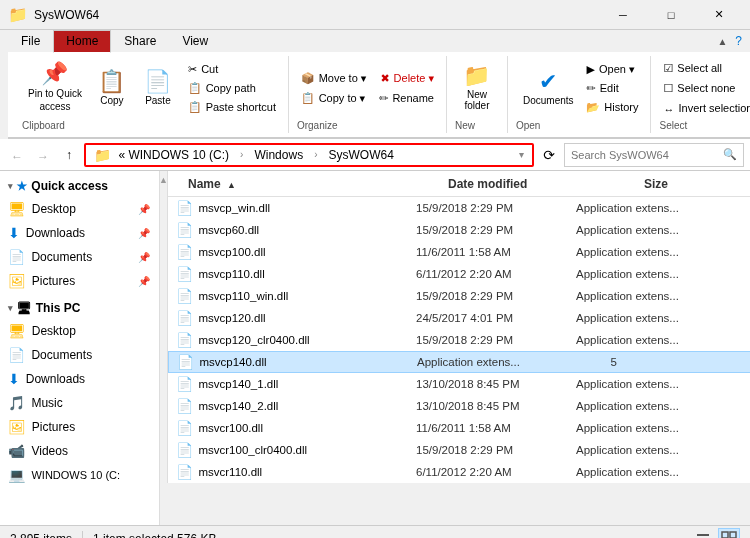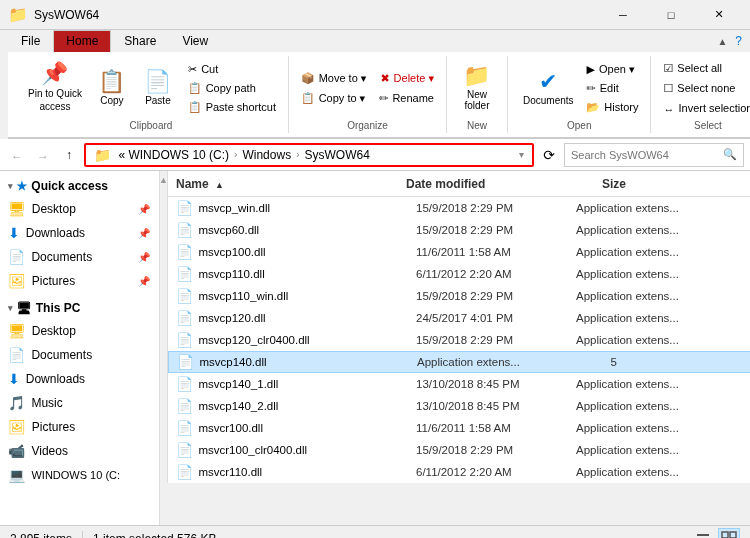--- a/index.html
+++ b/index.html
@@ -24,21 +24,21 @@
       padding: 3px 12px;
       font-size: 12px;
       cursor: pointer;
       border: 1px solid transparent;
       border-bottom: none;
     }
     .ribbon-tab.active { background: #b91c1c; border-color: #ccc; border-bottom: 1px solid white; margin-bottom: -1px; z-index: 1; }
     .ribbon-content { background: white; border-bottom: 1px solid #ccc; padding: 4px 6px; display: flex; align-items: stretch; min-height: 72px; }
     .ribbon-group { display: flex; flex-direction: column; border-right: 1px solid #ddd; padding: 2px 8px; min-width: fit-content; }
     .ribbon-group-btns { display: flex; flex: 1; align-items: center; gap: 2px; }
-    .ribbon-group-label { text-align: center; font-size: 10px; color: #555; padding-top: 2px; }
+    .ribbon-group-label { font-size: 10px; color: #555; padding-top: 2px; }
 
     .ribbon-btn-large {
       display: flex; flex-direction: column; align-items: center; justify-content: center;
       padding: 4px 6px; min-width: 44px; cursor: pointer; border-radius: 2px; font-size: 11px;
       gap: 2px; height: 60px;
     }
     .ribbon-btn-large .icon { font-size: 22px; line-height: 1; }
     .ribbon-btn-large .label { font-size: 10px; text-align: center; }
 
     .ribbon-btn-small {
@@ -52,21 +52,21 @@
     .nav-bar {
       display: flex; align-items: center; padding: 3px 6px; gap: 4px;
       background: white; border-bottom: 1px solid #ccc; height: 32px;
     }
     .nav-btn { width: 22px; height: 22px; display: flex; align-items: center; justify-content: center; cursor: pointer; border-radius: 2px; font-size: 12px; }
     .nav-btn.disabled { color: #aaa; cursor: default; }
     .address-bar {
       flex: 1; height: 24px; border: 1px solid #ccc; padding: 0 8px;
       display: flex; align-items: center; background: white; border-radius: 2px;
     }
-    .address-bar .path { display: flex; align-items: center; gap: 2px; font-size: 12px; }
+    .address-bar .path { display: flex; align-items: center; gap: 8px; font-size: 12px; }
     .address-segment { cursor: pointer; padding: 1px 3px; border-radius: 2px; }
     .address-sep { color: #888; font-size: 10px; }
     .refresh-btn { width: 22px; height: 22px; display: flex; align-items: center; justify-content: center; cursor: pointer; font-size: 14px; }
     .search-bar { width: 180px; height: 24px; border: 1px solid #ccc; display: flex; align-items: center; padding: 0 6px; }
     .search-bar input { border: none; outline: none; font-size: 11px; width: 100%; background: white; }
     .search-icon { color: #888; font-size: 11px; }
 
     
     .main-layout { display: flex; height: calc(538px - 30px - 96px - 32px - 26px); }
 
@@ -82,21 +82,21 @@
     .sidebar-item-label { font-size: 12px; }
     .sidebar-group-header { display: flex; align-items: center; gap: 4px; padding: 4px 8px; cursor: pointer; font-size: 12px; font-weight: 600; }
     .chevron { font-size: 9px; color: #666; }
 
     
     .file-area { flex: 1; overflow: hidden; display: flex; flex-direction: column; }
     .file-list-header {
       display: flex; align-items: center; background: white; border-bottom: 1px solid #e0e0e0;
       height: 26px; padding: 0 8px; font-size: 12px; font-weight: 600; color: #333;
     }
-    .col-name { width: 230px; }
+    .col-name { width: 260px; margin-left: 12px; }
     .col-date { width: 160px; }
     .col-type { width: 140px; }
     .col-size { width: 60px; text-align: right; }
     .col-sort { font-size: 9px; margin-left: 3px; }
 
     .file-list { flex: 1; overflow-y: auto; background: white; }
     .file-row {
       display: flex; align-items: center; padding: 0 8px; height: 22px;
       cursor: pointer; font-size: 11.5px; border-bottom: none;
     }

